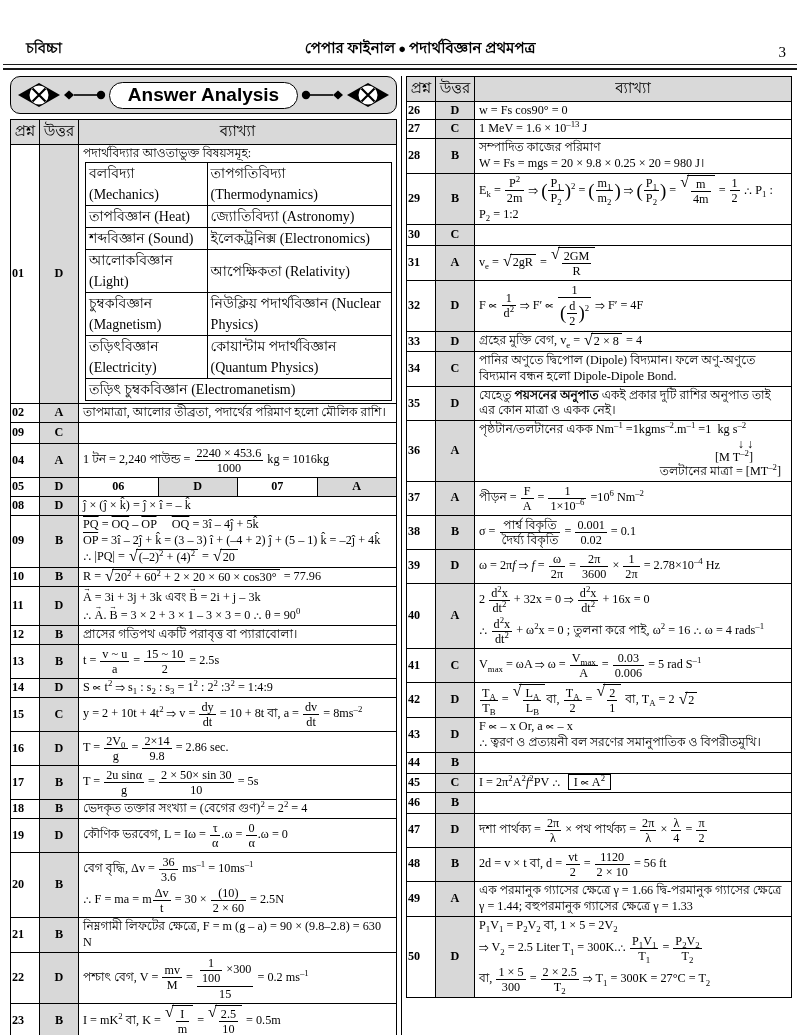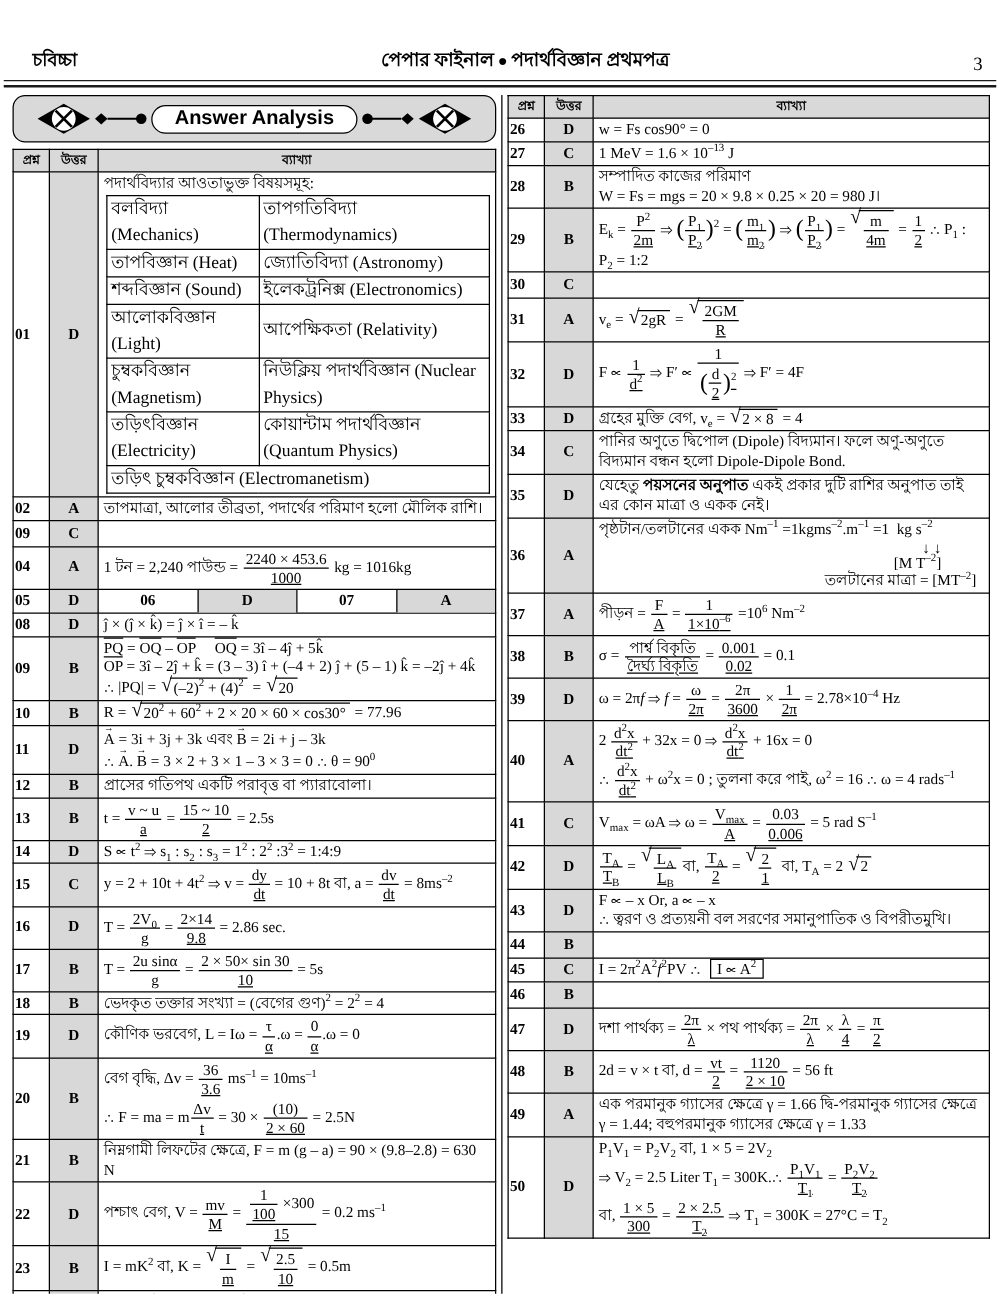--- a/index.html
+++ b/index.html
@@ -11,42 +11,42 @@
   .hdr .hc{font-weight:700;font-size:15px;}
   .hdr .hc .dot{font-size:13px;padding:0 3px;}
   .hdr .hr{font-size:15px;}
   .rule{border-top:1.5px solid #1a1a1a;border-bottom:2.5px solid #1a1a1a;height:3px;margin:0 3px;}
   .cols{display:flex;align-items:stretch;padding:6px 8px 0 10px;}
   .col-left{width:387px;}
   .col-right{flex:1;border-left:1.2px solid #000;padding-left:4px;margin-left:4px;}
   .banner{background:#d9d9d9;border:1.3px solid #000;border-radius:10px;height:36px;
           display:flex;align-items:center;justify-content:center;gap:3px;margin-bottom:5px;padding:0 4px;}
   .pill{background:#fff;border:1.7px solid #000;border-radius:16px;padding:1px 18px 2px;
-        font-family:"Liberation Sans",sans-serif;font-weight:700;font-size:16px;white-space:nowrap;}
+        font-family:"Liberation Sans",sans-serif;font-weight:700;font-size:19px;white-space:nowrap;}
   .orn{flex:0 0 auto;}
   .flip{transform:scaleX(-1);}
   table.main{width:100%;border-collapse:collapse;border:1.7px solid #000;
              font-size:12.2px;line-height:1.3;}
   .main th,.main td{border:1px solid #000;vertical-align:middle;}
-  .main th{background:#d9d9d9;font-size:10px;padding:2px 1px;font-weight:700;}
+  .main th{background:#d9d9d9;font-size:15px;padding:2px 1px;font-weight:400;}
   .main th.qh{width:26px;} .main th.ah{width:36px;}
   td.qno{width:26px;text-align:left;font-weight:700;padding:1px;}
   td.ans{width:36px;text-align:center;font-weight:700;background:#d8d8d8;padding:1px;}
   td.exp{padding:1px 4px;}
   td.exp:empty{height:18px;}
   td.segwrap{padding:0;}
   .segs{display:flex;}
   .segs span{flex:1;text-align:center;font-weight:700;padding:1px 0;border-left:1px solid #000;}
   .segs span:first-child{border-left:none;}
   .segs span.shade{background:#d8d8d8;}
   table.sub{border-collapse:collapse;margin:1px 0 1px 2px;font-size:14px;}
   .sub td{border:1px solid #000;padding:0 3px;line-height:1.5;}
   x-f{display:inline-flex;flex-direction:column;vertical-align:middle;text-align:center;margin:1px;}
   x-n{display:block;border-bottom:1px solid #000;padding:0 2px;line-height:1.15;}
-  x-d{display:block;padding:0 2px;line-height:1.15;text-decoration:underline;}
+  x-d{display:block;padding:0 2px;line-height:1.15;}
   x-r{display:inline-flex;align-items:flex-start;vertical-align:middle;margin:0 1px;}
   x-r::before{content:"√";font-size:1.3em;line-height:1;margin-right:-2px;transform:translateY(-0.08em);}
   x-q{border-top:1px solid #000;padding:0 3px;}
   x-p{display:inline-flex;align-items:center;vertical-align:middle;}
   x-p::before{content:"(";} x-p::after{content:")";}
   x-p::before,x-p::after{font-size:1.55em;line-height:.85;font-weight:400;}
   x-v{position:relative;display:inline-block;margin-top:2px;}
   x-v::after{content:"→";position:absolute;left:45%;top:-0.85em;transform:translateX(-50%);font-size:.62em;}
   x-o{text-decoration:overline;}
   .bx{border:1px solid #000;padding:0 5px;margin-left:4px;margin-top:36px;}

